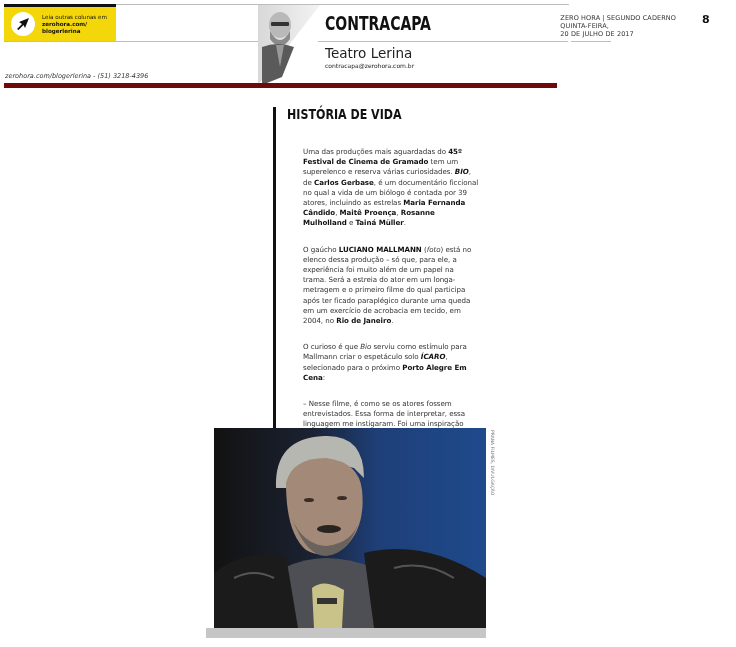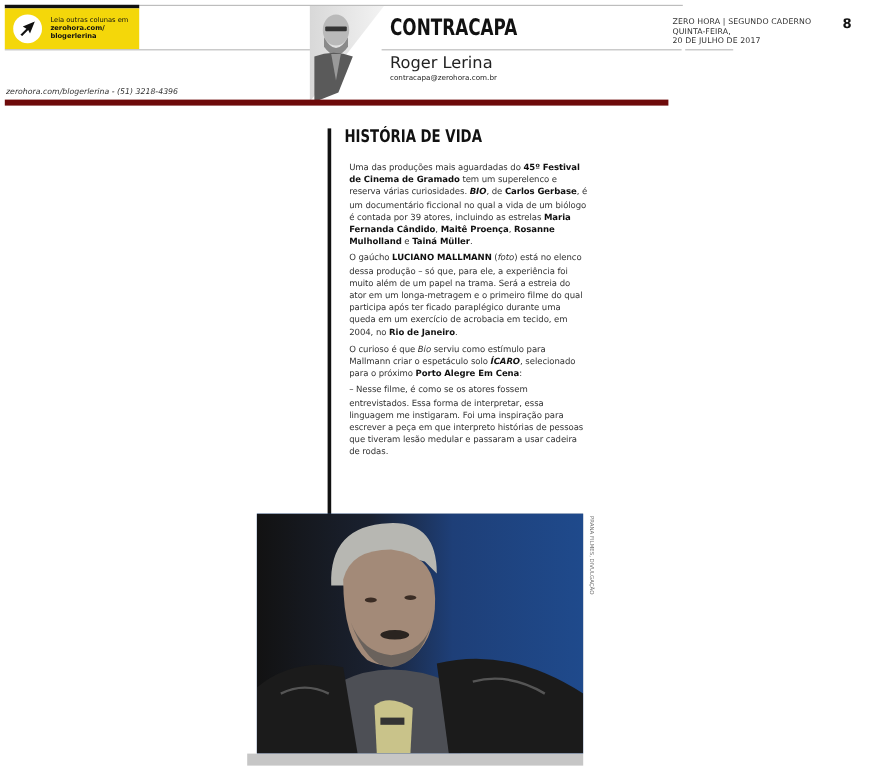--- a/index.html
+++ b/index.html
@@ -24,21 +24,21 @@
   .page-num { position:absolute; left:702px; top:13px; font-weight:bold; font-size:11px; color:#111; }
   .edition-rule { position:absolute; left:571px; top:41px; width:40px; height:1px; background:#bdbdbd; }
 
   .contact { position:absolute; left:5px; top:72px; font-size:6.5px; color:#333;font-style:italic; }
   .maroon-bar { position:absolute; left:4px; top:83px; width:553px; height:5px; background:#6e0a0a; }
 
   
   .vline { position:absolute; left:273px; top:107px; width:3px; height:322px; background:#111; }
   .article-title { position:absolute; left:287px; top:106px; font-family:"DejaVu Sans Condensed","DejaVu Sans",sans-serif; font-weight:bold; font-size:14.5px; color:#111; transform:scaleX(0.85); transform-origin:left; white-space:nowrap; }
   .article-body { position:absolute; left:287px; top:131px; width:208px; font-size:7.1px; line-height:10.2px; color:#333; letter-spacing:-0.05px; }
-  .article-body p { margin:4px; }
+  .article-body p { margin:16px; }
 
   
   .photo { position:absolute; left:214px; top:428px; width:272px; height:200px; overflow:hidden; background:#1c3f74; }
   .photo-shadow { position:absolute; left:206px; top:628px; width:280px; height:10px; background:#c6c6c6; }
   .photo-credit { position:absolute; left:487px; top:430px; width:8px; height:70px; font-size:4.5px; color:#777; writing-mode:vertical-rl; }
 </style>
 </head>
 <body>
 
 <div class="top-rule"></div>
@@ -68,21 +68,21 @@
   <polygon points="0,0 62,0 0,80" fill="url(#bgG)"></polygon>
   <ellipse cx="22" cy="20" rx="11" ry="13" fill="#b9b9b9"></ellipse>
   <rect x="13" y="17" width="18" height="4" fill="#333" rx="1"></rect>
   <path d="M12 26 Q22 44 32 26 L32 34 Q22 48 12 34 Z" fill="#8a8a8a"></path>
   <path d="M4 42 Q20 36 36 42 L24 72 L4 80 Z" fill="#5a5a5a"></path>
   <path d="M18 40 L22 62 L26 40 Z" fill="#999"></path>
 </svg>
 
 <div class="section-title">CONTRACAPA</div>
 <div class="title-rule"></div>
-<div class="author-name">Roger Lerina</div>
+<div class="author-name">Teatro Lerina</div>
 <div class="author-email">contracapa@zerohora.com.br</div>
 
 <div class="edition">
   <div>ZERO HORA | SEGUNDO CADERNO</div>
   <div>QUINTA-FEIRA,</div>
   <div>20 DE JULHO DE 2017</div>
 </div>
 <div class="page-num">8</div>
 <div class="edition-rule"></div>
 

